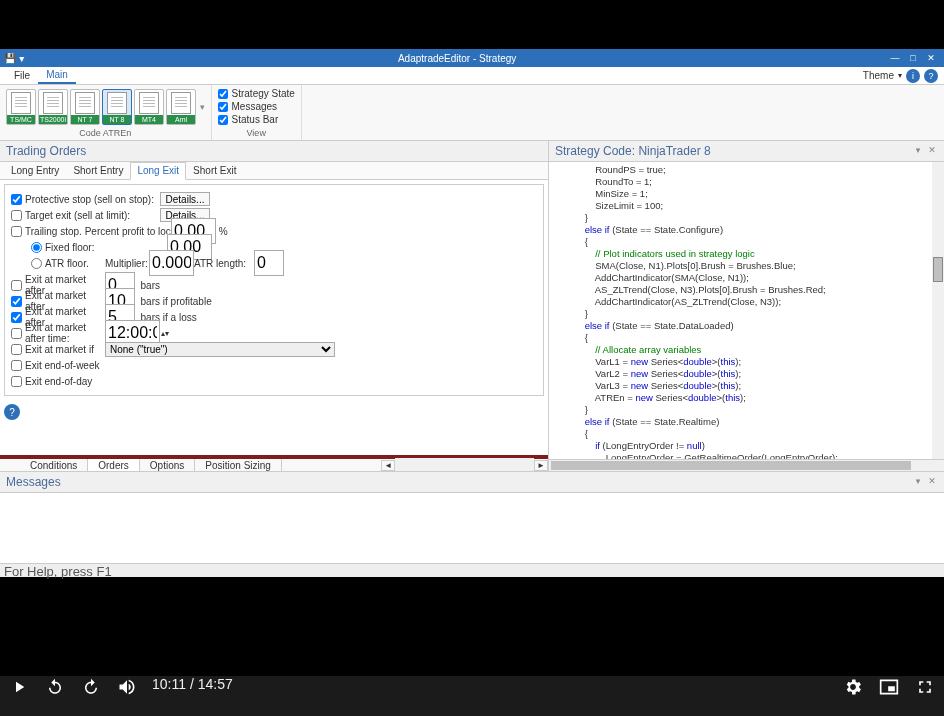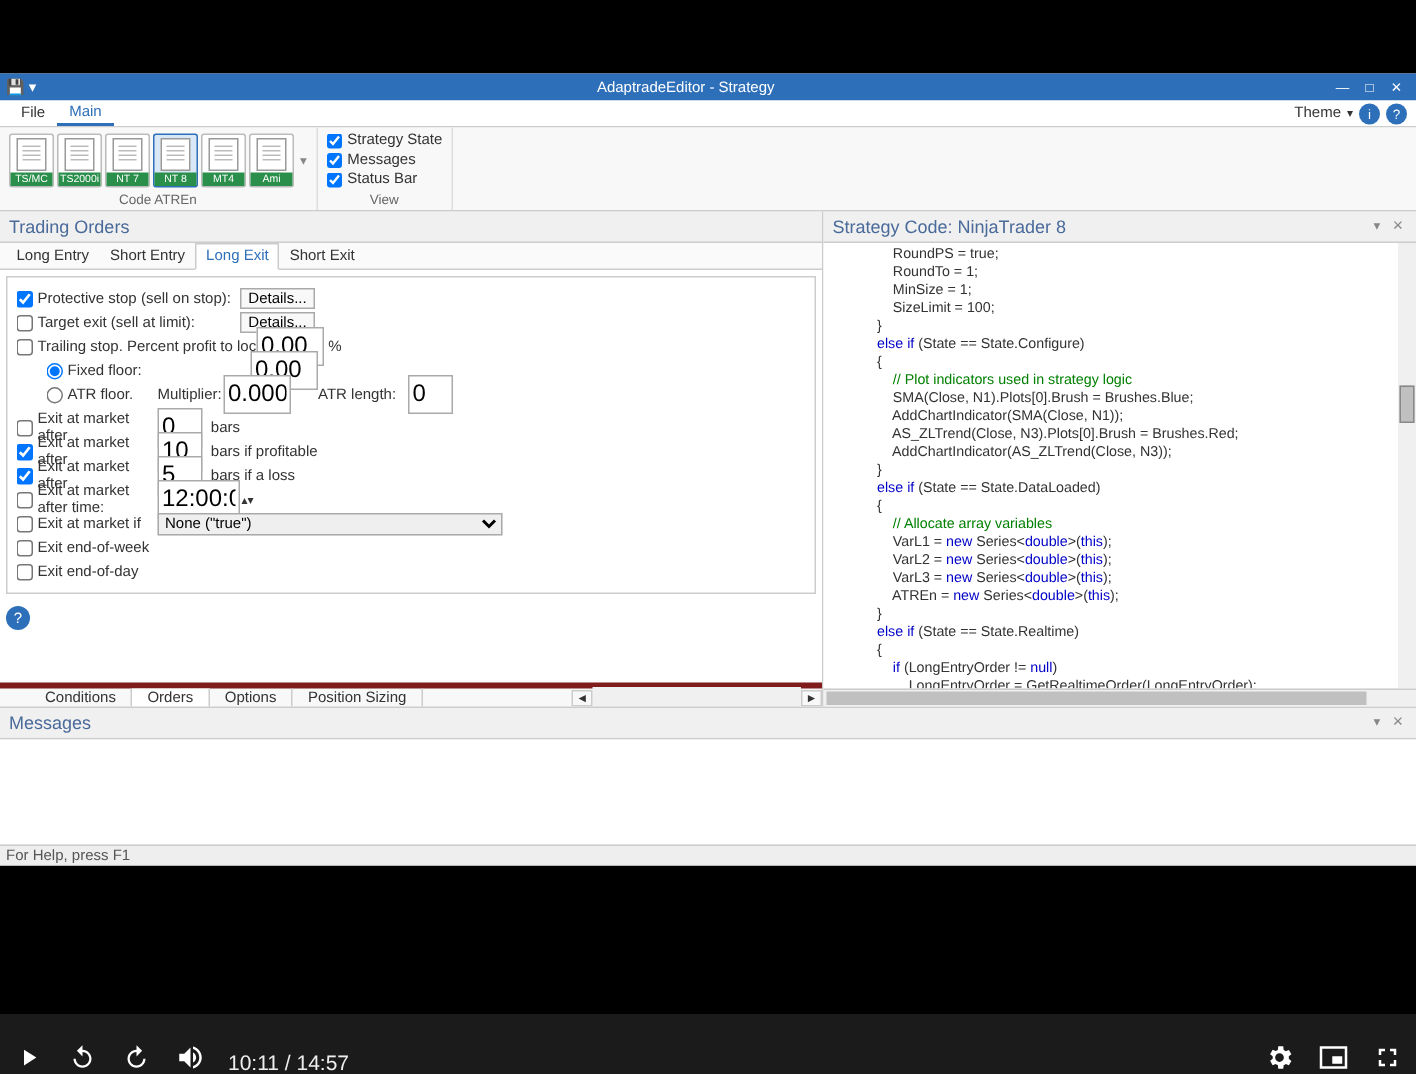--- a/index.html
+++ b/index.html
@@ -1,19 +1,19 @@
 <!DOCTYPE html>
 <html><head>
 <meta charset="utf-8">
 <style>
 *{box-sizing:border-box;margin:0;padding:0;font-family:"Segoe UI",Tahoma,sans-serif}
 body{width:944px;height:716px;background:#000;overflow:hidden;position:relative}
 
 
-.video-bar{position:absolute;bottom:0;left:0;right:0;height:40px;background:#1b1b1b;display:flex;align-items:flex-end;color:#fff;padding:0 8px;gap:14px}
+.video-bar{position:absolute;bottom:0;left:0;right:0;height:40px;background:#1b1b1b;display:flex;align-items:flex-start;color:#fff;padding:0 8px;gap:14px}
 .video-bar .vbtn{width:22px;height:22px;display:flex;align-items:center;justify-content:center;cursor:pointer}
 .video-bar .time{font-size:14px;color:#eee}
 .video-bar .spacer{flex:1}
 .video-bar svg{fill:#fff}
 
 
 .app{position:absolute;top:49px;left:0;right:0;bottom:139px;background:#fff;display:flex;flex-direction:column;font-size:11px;color:#333}
 
 
 .titlebar{height:18px;background:#2d6fb8;color:#fff;display:flex;align-items:center;padding:0 4px;font-size:10px}
@@ -80,21 +80,21 @@
 .code-area .cmt{color:#008000}
 .code-scroll{position:absolute;right:0;top:0;bottom:0;width:12px;background:#f0f0f0}
 .code-scroll .thumb{position:absolute;left:1px;right:1px;top:95px;height:25px;background:#c0c0c0;border:1px solid #888}
 .code-hscroll{height:12px;background:#f0f0f0;border-top:1px solid #ccc;position:relative}
 .code-hscroll .thumb{position:absolute;top:1px;bottom:1px;left:2px;width:360px;background:#c0c0c0}
 
 
 .messages-panel{height:92px;border-top:1px solid #ccc;display:flex;flex-direction:column}
 .messages-body{flex:1;background:#fff}
 
-.status-bar{height:14px;background:#eee;border-top:1px solid #ccc;font-size:10px;padding:0 4px;display:flex;align-items:center;color:#555}
+.status-bar{height:14px;background:#eee;border-top:1px solid #ccc;font-size:13px;padding:0 4px;display:flex;color:#555}
 </style>
 </head>
 <body>
 
 <div class="app">
 
   <div class="titlebar">
     <span class="save">💾 ▾</span>
     <span class="title">AdaptradeEditor - Strategy</span>
     <span class="winbtn">—</span>
@@ -190,21 +190,21 @@
         <div class="row sub">
             <input type="radio" class="rad" checked="" style="">
             <span style="width:122px">Fixed floor:</span>
             <input type="text" class="w45" value="0.00" style="">
           </div>
         <div class="row sub">
             <input type="radio" class="rad" style="">
             <span style="width:60px">ATR floor.</span>
             <span style="width:44px">Multiplier:</span>
             <input type="text" class="w45" value="0.000" style="">
-            <span style="width:60px;margin-left:18px">ATR length:</span>
+            <span style="width:60px;">ATR length:</span>
             <input type="text" class="w30" value="0" style="">
           </div>
 
         <div style="height:6px"></div>
         <div class="row"><input type="checkbox" class="chk" style=""><span style="width:80px">Exit at market after</span><input type="text" class="w30" value="0" style="">&nbsp;&nbsp;<span>bars</span></div>
         <div class="row"><input type="checkbox" class="chk" checked="" style=""><span style="width:80px">Exit at market after</span><input type="text" class="w30" value="10" style="">&nbsp;&nbsp;<span>bars if profitable</span></div>
         <div class="row"><input type="checkbox" class="chk" checked="" style=""><span style="width:80px">Exit at market after</span><input type="text" class="w30" value="5" style="">&nbsp;&nbsp;<span>bars if a loss</span></div>
         <div class="row">
             <input type="checkbox" class="chk" style="">
             <span style="width:80px">Exit at market after time:</span>

